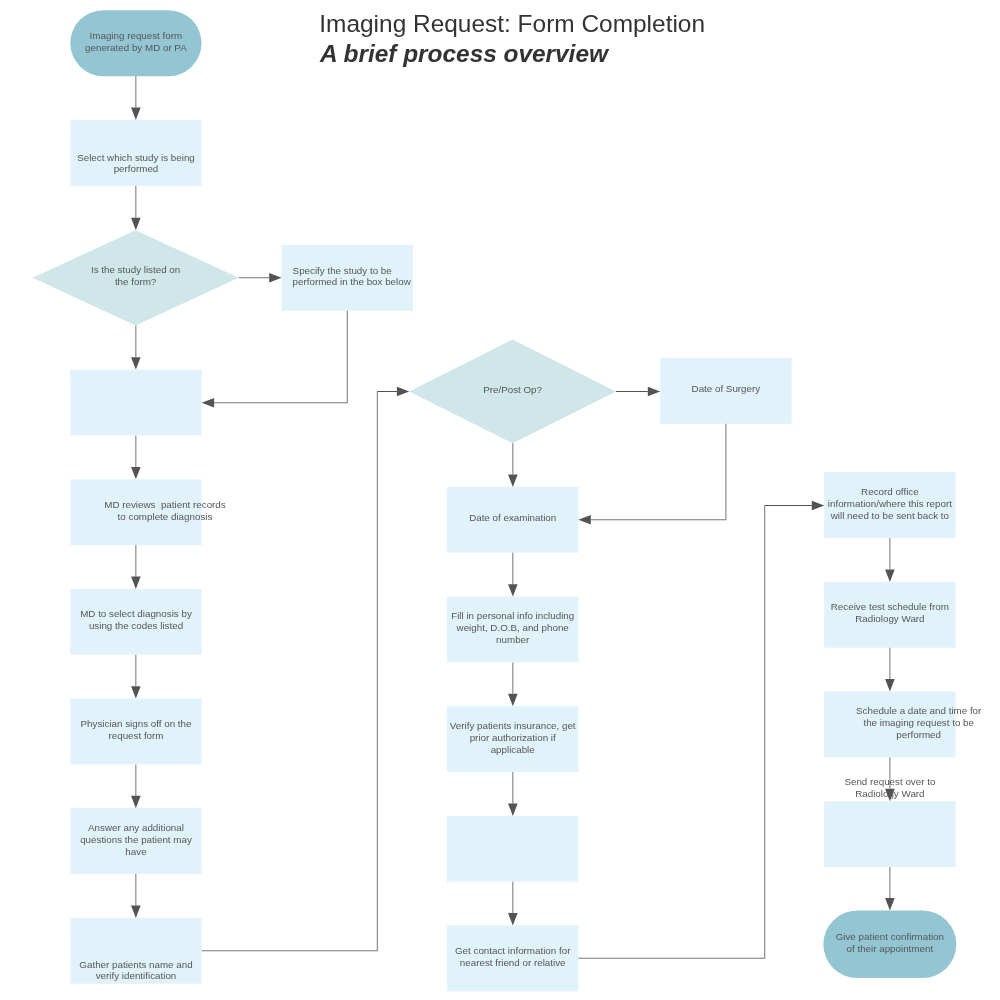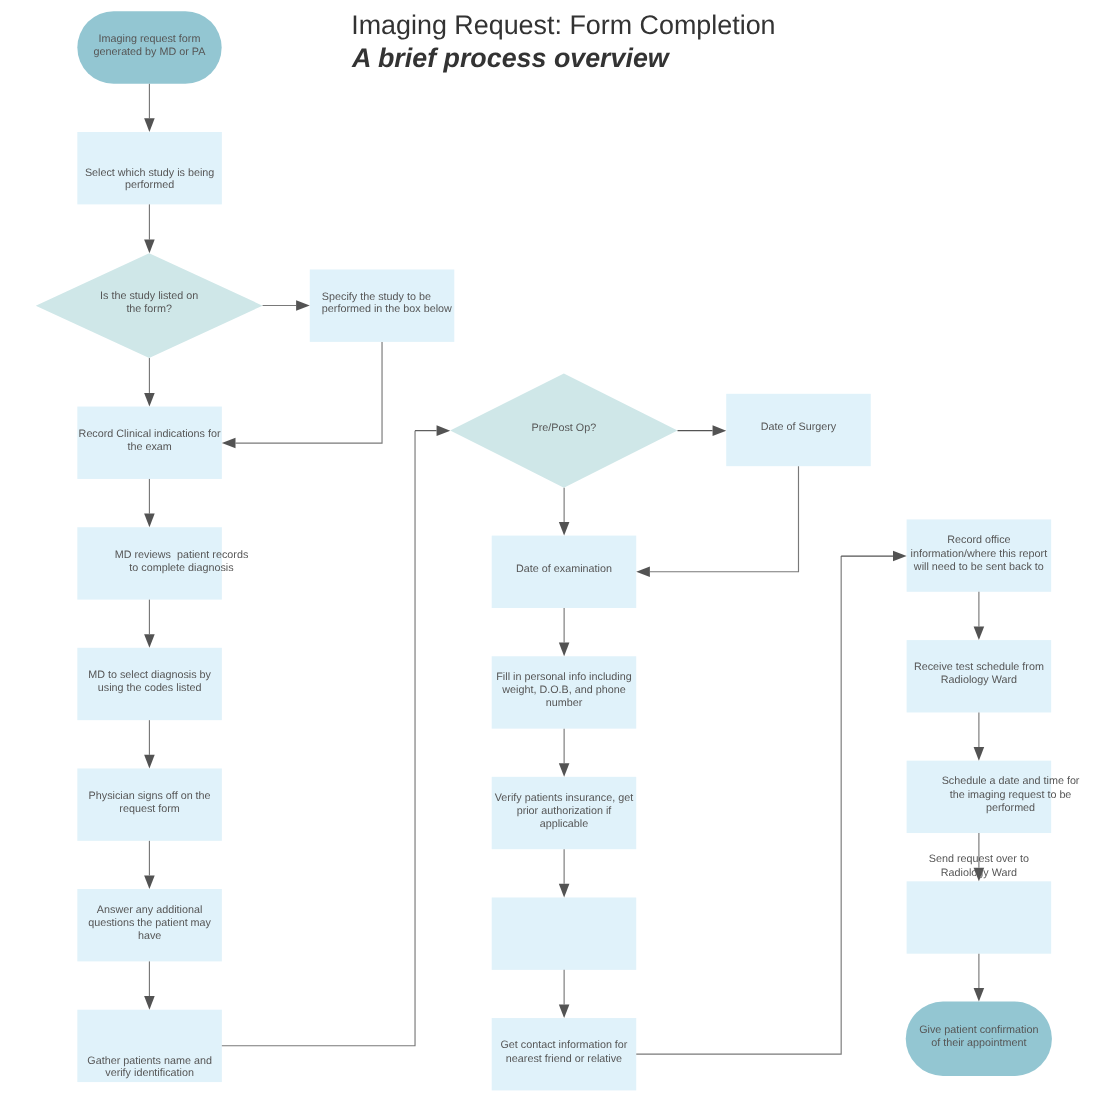--- a/index.html
+++ b/index.html
@@ -122,26 +122,20 @@
         <div class="ln">Is the study listed on</div>
         <div class="ln">the form?</div>
       </div>
     </div>
   <div class="node process" style="left:281.6px;top:245.0px;width:108px;height:65.8px;padding-left:11px;">
       <div class="lbl">
         <div class="ln">Specify the study to be</div>
         <div class="ln">performed in the box below</div>
       </div>
     </div>
-  <div class="node process" style="left:70.3px;top:369.6px;width:131.4px;height:65.8px;">
-      <div class="lbl">
-        <div class="ln">Record Clinical indications for</div>
-        <div class="ln">the exam</div>
-      </div>
-    </div>
   <div class="node process" style="left:70.3px;top:479.3px;width:131.4px;height:65.8px;margin-left:29px;">
       <div class="lbl">
         <div class="ln">MD reviews  patient records</div>
         <div class="ln">to complete diagnosis</div>
       </div>
     </div>
   <div class="node process" style="left:70.3px;top:588.9px;width:131.4px;height:65.8px;">
       <div class="lbl">
         <div class="ln">MD to select diagnosis by</div>
         <div class="ln">using the codes listed</div>

